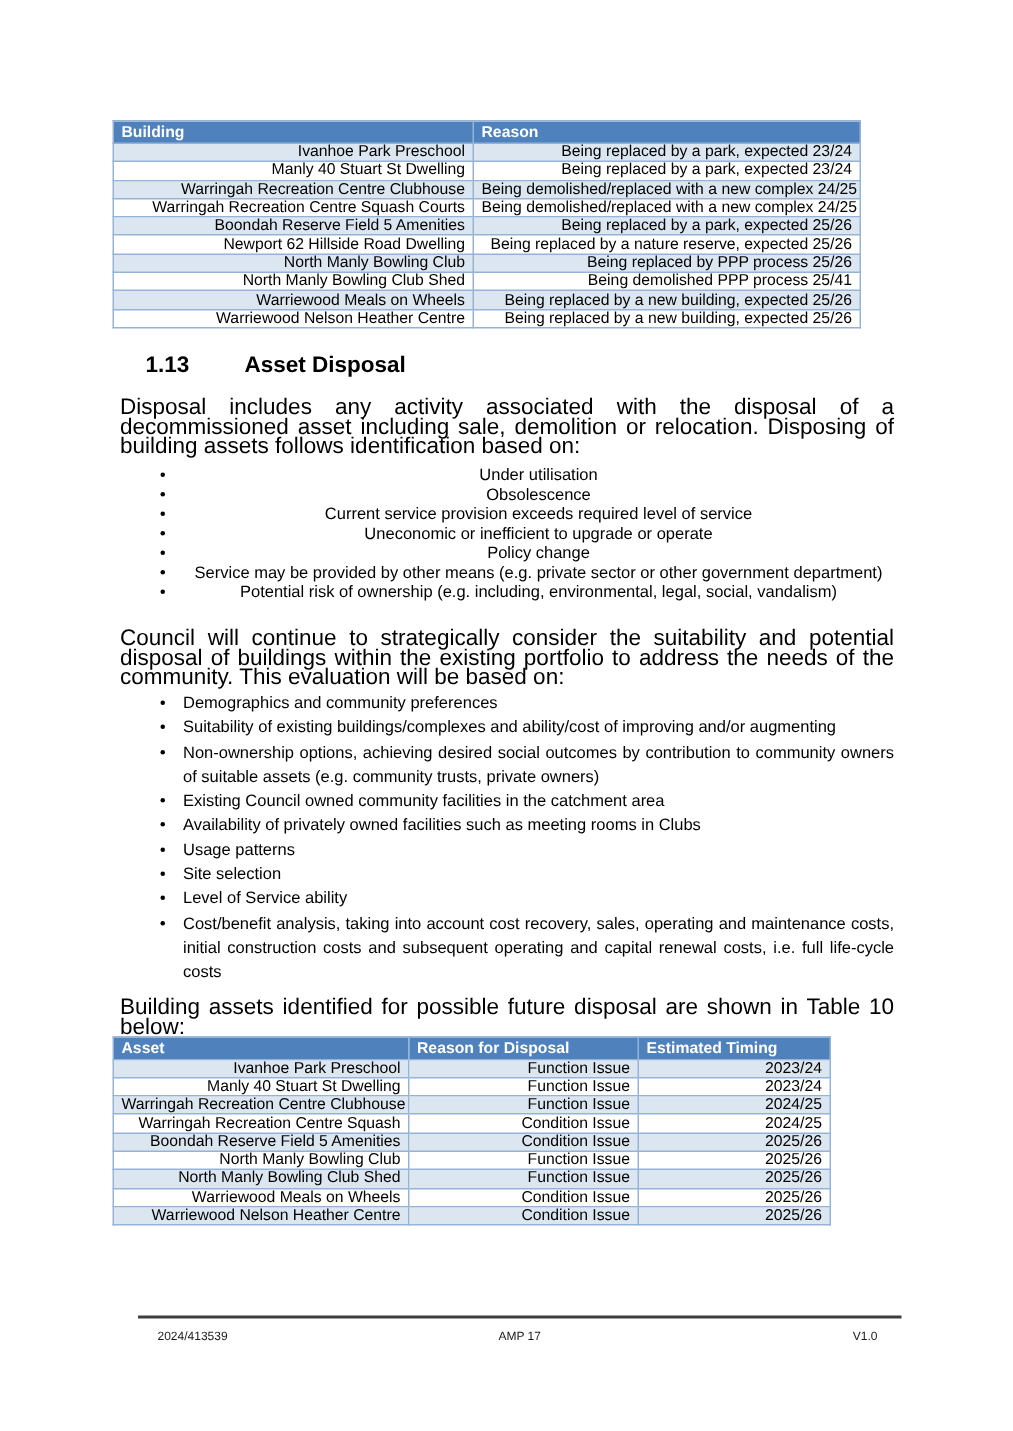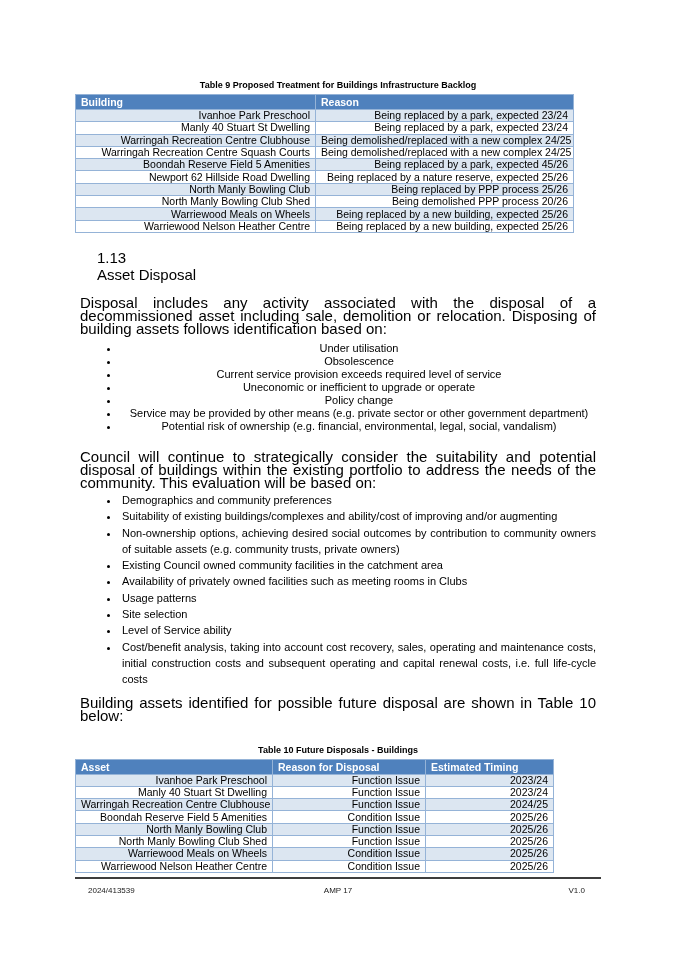--- a/index.html
+++ b/index.html
@@ -39,21 +39,21 @@
   }
   .doc-table tbody tr:nth-child(odd) td{background:#DCE6F1;}
   .t9 col.c1{width:240px;} .t9 col.c2{width:258px;}
   .t10 col.c1{width:197px;} .t10 col.c2{width:153px;} .t10 col.c3{width:128px;}
   .t10 th:nth-child(3), .t10 td:nth-child(3){}
 
   
   .sec-heading{
     display:flex;align-items:baseline;
     margin:16px 0 0 22px;
-    font-size:15px;font-weight:normal;flex-direction:column;
+    font-size:15px;font-weight:bold;
   }
   .sec-heading .sec-num{width:66px;flex:0 0 auto;}
 
   
   p.body-text{
     margin:13px 5px 0 5px;
     font-size:15px;line-height:13px;
     text-align:justify;
   }
   p.body-text .line{display:block;}
@@ -66,38 +66,37 @@
     padding-left:45px;
     font-size:11px;line-height:13px;
     list-style:disc outside;
   }
   ul.bullets li{padding-left:2px;text-align:center;}
   ul.list2{line-height:16.3px;margin-top:3px;}
   ul.list2 li{text-align:justify;}
 
   
   .footer{
-    position:absolute;left:75px;right:74px;top:877px;
+    position:absolute;left:92px;right:74px;top:877px;
   }
   .footer-rule{border-top:2px solid #3d3d3d;height:0;}
   .footer-row{
     display:grid;grid-template-columns:1fr 1fr 1fr;
     margin-top:7px;font-size:8px;color:#1a1a1a;
   }
   .footer-left{text-align:left;padding-left:13px;}
   .footer-center{text-align:center;}
   .footer-right{text-align:right;padding-right:16px;}
 </style>
 </head>
 <body>
 
 <div class="page">
   <div class="content">
 
-    <div class="tbl-caption">Table 9 Proposed Treatment for Buildings Infrastructure Backlog</div>
 
     <table class="doc-table t9">
       <colgroup>
           <col class="c1">
           <col class="c2">
         </colgroup>
       <thead>
         <tr>
           <th>Building</th>
           <th>Reason</th>
@@ -115,33 +114,33 @@
           <tr>
             <td>Warringah Recreation Centre Clubhouse</td>
             <td>Being demolished/replaced with a new complex 24/25</td>
           </tr>
           <tr>
             <td>Warringah Recreation Centre Squash Courts</td>
             <td>Being demolished/replaced with a new complex 24/25</td>
           </tr>
           <tr>
             <td>Boondah Reserve Field 5 Amenities</td>
-            <td>Being replaced by a park, expected 45/26</td>
+            <td>Being replaced by a park, expected 25/26</td>
           </tr>
           <tr>
             <td>Newport 62 Hillside Road Dwelling</td>
             <td>Being replaced by a nature reserve, expected 25/26</td>
           </tr>
           <tr>
             <td>North Manly Bowling Club</td>
             <td>Being replaced by PPP process 25/26</td>
           </tr>
           <tr>
             <td>North Manly Bowling Club Shed</td>
-            <td>Being demolished PPP process 20/26</td>
+            <td>Being demolished PPP process 25/41</td>
           </tr>
           <tr>
             <td>Warriewood Meals on Wheels</td>
             <td>Being replaced by a new building, expected 25/26</td>
           </tr>
           <tr>
             <td>Warriewood Nelson Heather Centre</td>
             <td>Being replaced by a new building, expected 25/26</td>
           </tr>
         </tbody>
@@ -154,42 +153,41 @@
 
     <p class="body-text p1">Disposal includes any activity associated with the disposal of a decommissioned asset including sale, demolition or relocation. Disposing of building assets follows identification based on:</p>
 
     <ul class="bullets list1">
         <li>Under utilisation</li>
         <li>Obsolescence</li>
         <li>Current service provision exceeds required level of service</li>
         <li>Uneconomic or inefficient to upgrade or operate</li>
         <li>Policy change</li>
         <li>Service may be provided by other means (e.g. private sector or other government department)</li>
-        <li>Potential risk of ownership (e.g. financial, environmental, legal, social, vandalism)</li>
+        <li>Potential risk of ownership (e.g. including, environmental, legal, social, vandalism)</li>
       </ul>
 
     <p class="body-text p2">Council will continue to strategically consider the suitability and potential disposal of buildings within the existing portfolio to address the needs of the community. This evaluation will be based on:</p>
 
     <ul class="bullets list2">
         <li>Demographics and community preferences</li>
         <li>Suitability of existing buildings/complexes and ability/cost of improving and/or augmenting</li>
         <li>Non-ownership options, achieving desired social outcomes by contribution to community owners of suitable assets (e.g.  community trusts, private owners)</li>
         <li>Existing Council owned community facilities in the catchment area</li>
         <li>Availability of privately owned facilities such as meeting rooms in Clubs</li>
         <li>Usage patterns</li>
         <li>Site selection</li>
         <li>Level of Service ability</li>
         <li>Cost/benefit analysis, taking into account cost recovery, sales, operating and maintenance costs, initial construction costs and subsequent operating and capital renewal costs, i.e. full life-cycle costs</li>
       </ul>
 
     <p class="body-text p3">
       <span class="line">Building assets identified for possible future disposal are shown in Table 10 below:</span>
     </p>
 
-    <div class="tbl-caption caption10">Table 10 Future Disposals - Buildings</div>
 
     <table class="doc-table t10">
       <colgroup>
           <col class="c1">
           <col class="c2">
           <col class="c3">
         </colgroup>
       <thead>
         <tr>
           <th>Asset</th>
@@ -207,20 +205,25 @@
             <td>Manly 40 Stuart St Dwelling</td>
             <td>Function Issue</td>
             <td>2023/24</td>
           </tr>
           <tr>
             <td>Warringah Recreation Centre Clubhouse</td>
             <td>Function Issue</td>
             <td>2024/25</td>
           </tr>
           <tr>
+            <td>Warringah Recreation Centre Squash</td>
+            <td>Condition Issue</td>
+            <td>2024/25</td>
+          </tr>
+          <tr>
             <td>Boondah Reserve Field 5 Amenities</td>
             <td>Condition Issue</td>
             <td>2025/26</td>
           </tr>
           <tr>
             <td>North Manly Bowling Club</td>
             <td>Function Issue</td>
             <td>2025/26</td>
           </tr>
           <tr>

